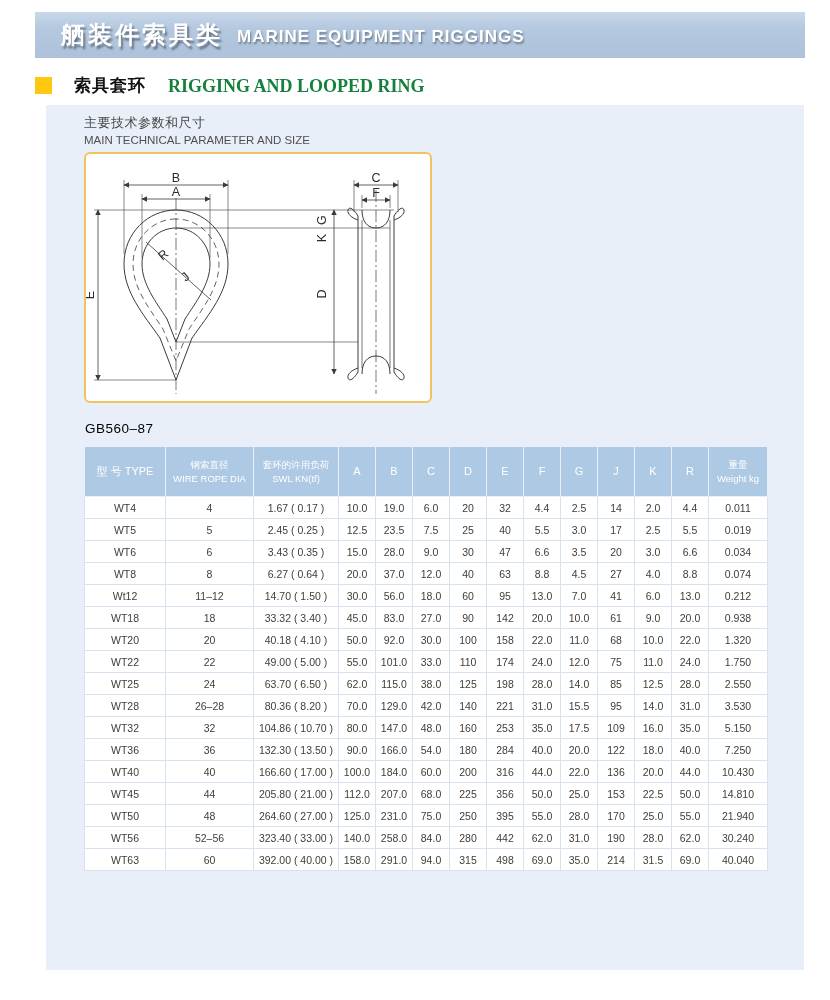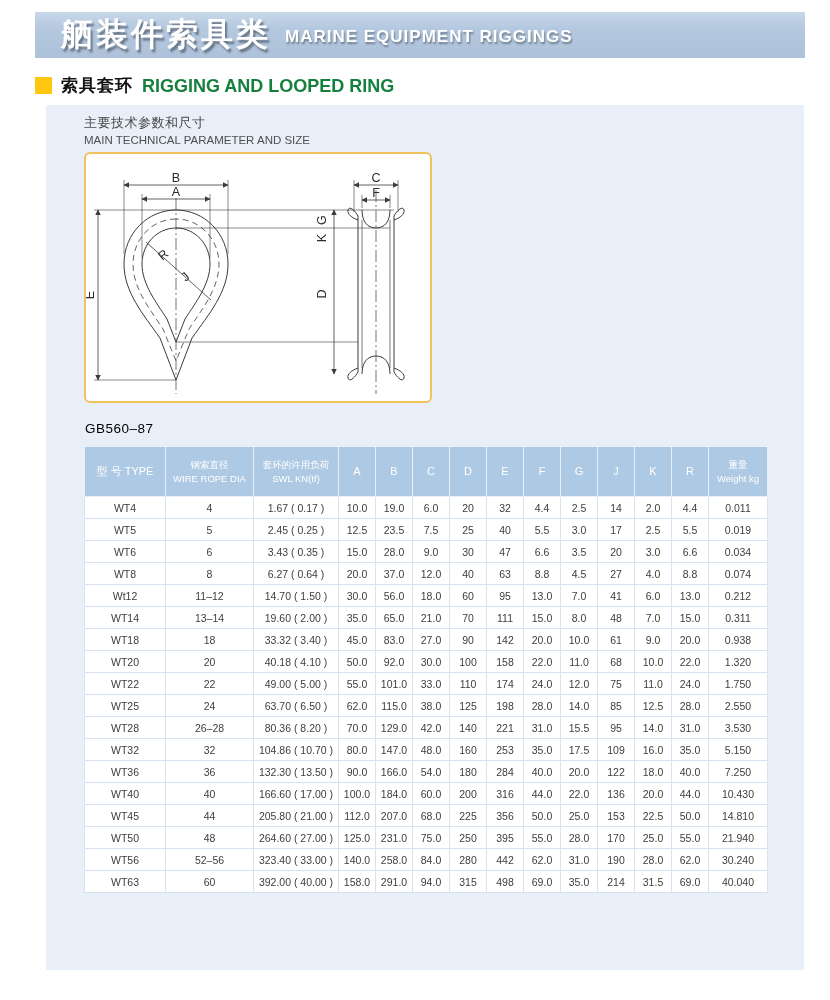--- a/index.html
+++ b/index.html
@@ -8,31 +8,31 @@
     position:relative; width:830px; height:1000px; overflow:hidden;
     background:#ffffff; font-family:"Liberation Sans", sans-serif;
   }
   
   .header-bar {
     position:absolute; left:35px; top:12px; width:770px; height:46px;
     background:linear-gradient(180deg,#c9d8ea 0%,#b4c8df 35%,#adc2da 100%);
     display:flex; align-items:center; gap:14px; padding-left:26px;
   }
   .header-title-cn {
-    font-size:32px; font-weight:bold; color:#ffffff; letter-spacing:3px;
+    font-size:24px; font-weight:bold; color:#ffffff; letter-spacing:3px;
     text-shadow:2px 3px 2px rgba(92,104,120,.85);
     font-family:Liberation Serif, serif;
   }
   .header-title-en {
     font-size:17px; font-weight:bold; color:#ffffff; letter-spacing:1px;
     text-shadow:1px 2px 2px rgba(92,104,120,.8); padding-top:4px;
   }
   
   .section-heading {
-    position:absolute; left:35px; top:73px; display:flex; align-items:center; gap:9px;
+    position:absolute; left:35px; top:73px; display:flex; align-items:center; gap:22px;font-family:Liberation Serif, serif;
   }
   .yellow-square { width:17px; height:17px; background:#ffc70f; }
   .section-title-cn { font-size:17px; font-weight:bold; color:#121212; letter-spacing:1px; }
   .section-title-en { font-size:18px; font-weight:bold; color:#15803d; padding-top:3px; }
   
   .panel {
     position:absolute; left:46px; top:105px; width:758px; height:865px;
     background:#e9eff8;
   }
   .param-subtitle { position:absolute; left:38px; top:9px; }
@@ -300,36 +300,20 @@
             <td>60</td>
             <td>95</td>
             <td>13.0</td>
             <td>7.0</td>
             <td>41</td>
             <td>6.0</td>
             <td>13.0</td>
             <td>0.212</td>
           </tr>
           <tr>
-            <td>WT14</td>
-            <td>13–14</td>
-            <td>19.60 ( 2.00 )</td>
-            <td>35.0</td>
-            <td>65.0</td>
-            <td>21.0</td>
-            <td>70</td>
-            <td>111</td>
-            <td>15.0</td>
-            <td>8.0</td>
-            <td>48</td>
-            <td>7.0</td>
-            <td>15.0</td>
-            <td>0.311</td>
-          </tr>
-          <tr>
             <td>WT18</td>
             <td>18</td>
             <td>33.32 ( 3.40 )</td>
             <td>45.0</td>
             <td>83.0</td>
             <td>27.0</td>
             <td>90</td>
             <td>142</td>
             <td>20.0</td>
             <td>10.0</td>

